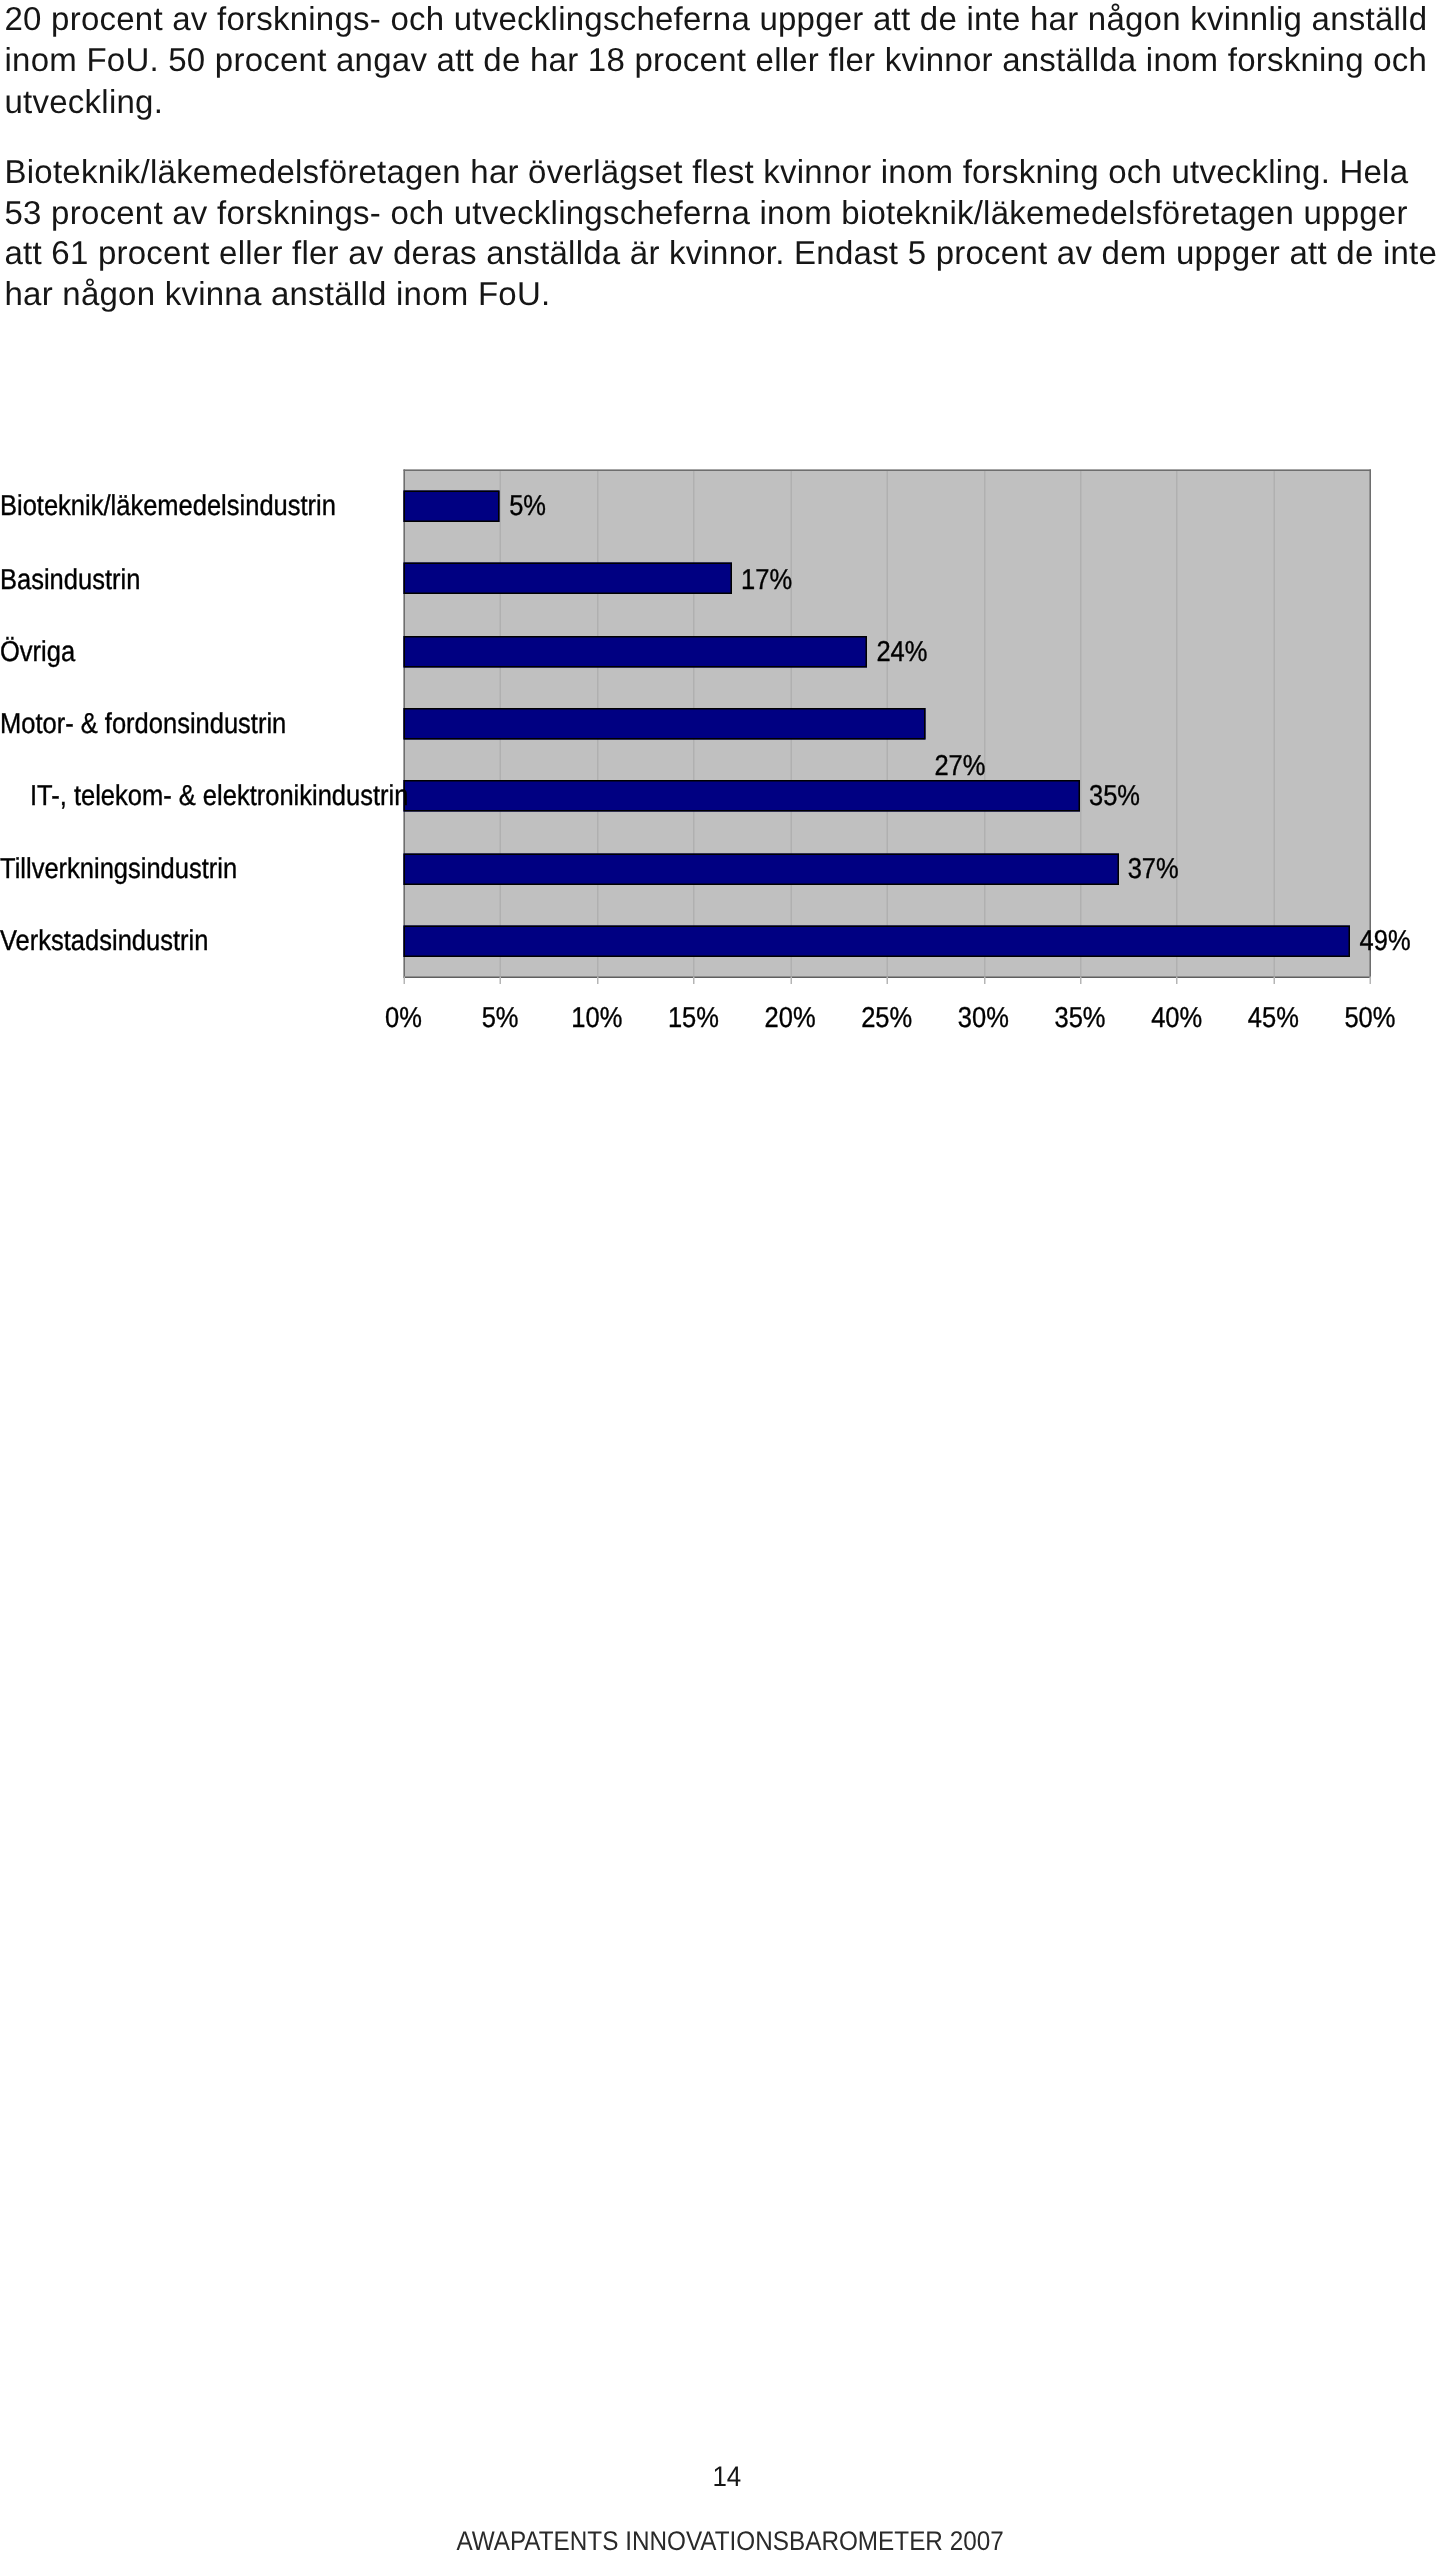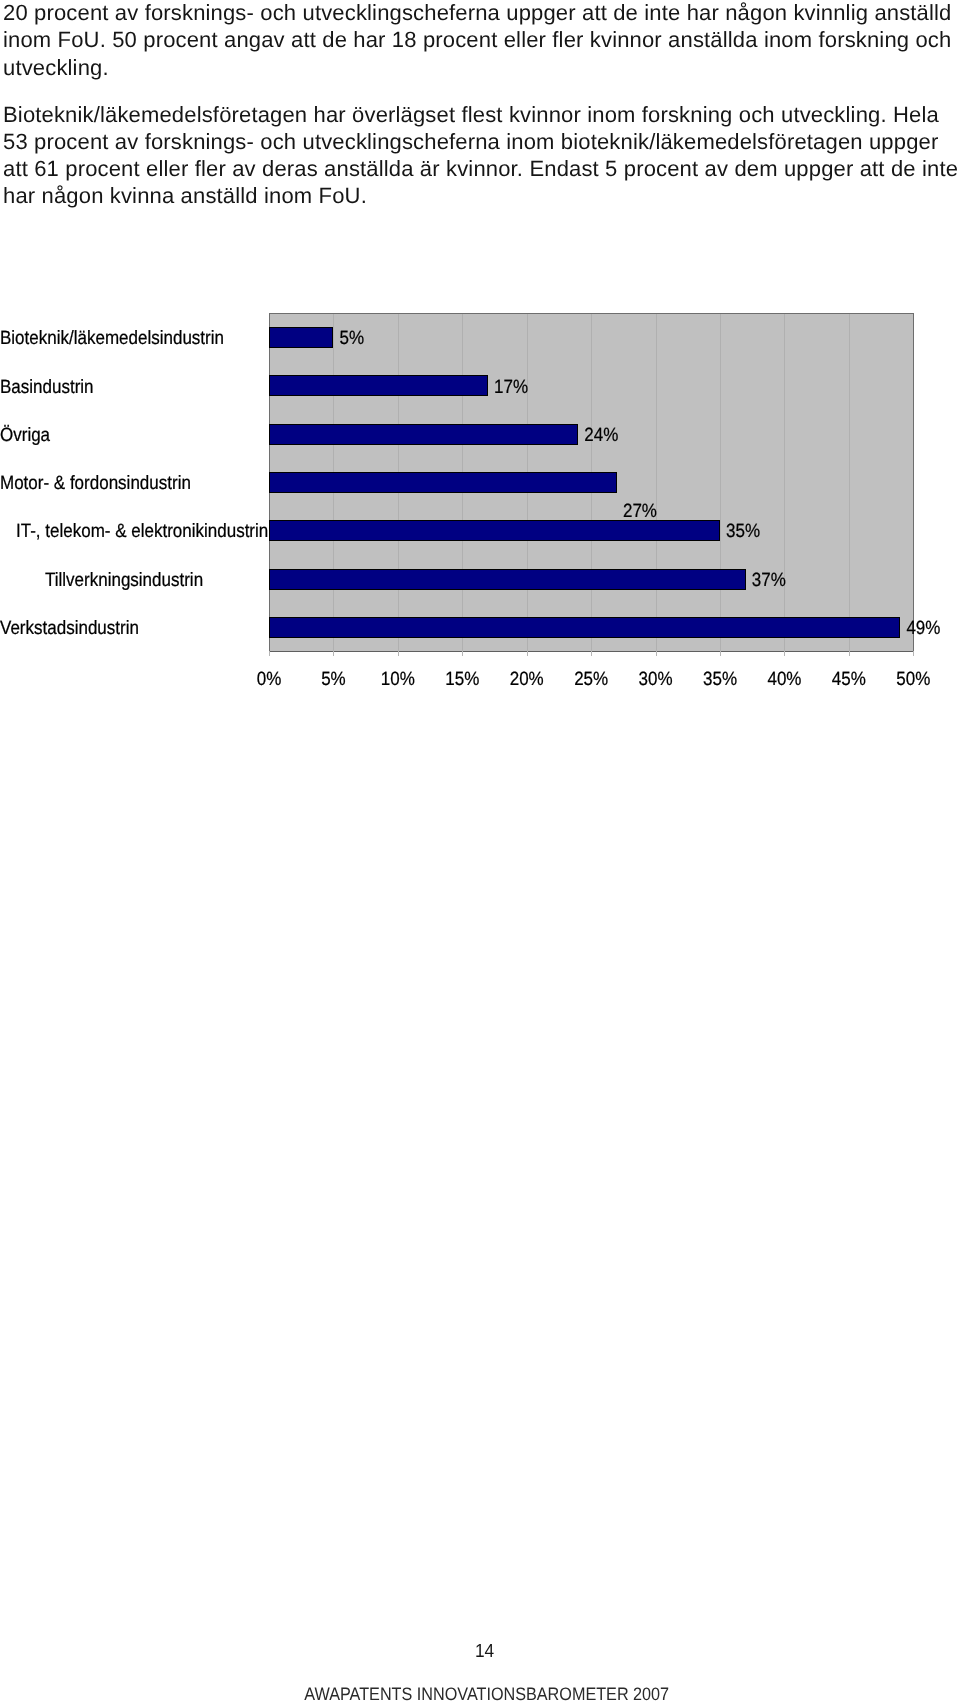--- a/index.html
+++ b/index.html
@@ -74,22 +74,22 @@
         <div class="bar" style="left: 269px; top: 472px; width: 347.922px;"></div>
         <div class="bar" style="left: 269px; top: 520.286px; width: 451.01px;"></div>
         <div class="bar" style="left: 269px; top: 568.571px; width: 476.782px;"></div>
         <div class="bar" style="left: 269px; top: 616.857px; width: 631.414px;"></div>
       </div>
     <div id="catlabels">
         <div class="catlabel" style="right: 703px; left: 0px; width: 257px; top: 328.343px;"><span>Bioteknik/läkemedelsindustrin</span></div>
         <div class="catlabel" style="right: 703px; left: 0px; width: 257px; top: 376.629px;"><span>Basindustrin</span></div>
         <div class="catlabel" style="right: 703px; left: 0px; width: 257px; top: 424.914px;"><span>Övriga</span></div>
         <div class="catlabel" style="right: 703px; left: 0px; width: 257px; top: 473.2px;"><span>Motor- &amp; fordonsindustrin</span></div>
-        <div class="catlabel" style="right: 703px; left: 16px; width: 257px; top: 521.486px;"><span>IT-, telekom- &amp; elektronikindustrin</span></div>
-        <div class="catlabel" style="right: 703px; left: 0px; width: 257px; top: 569.771px; margin-left: 45px;"><span>Tillverkningsindustrin</span></div>
+        <div class="catlabel" style="right: 703px; left: 0px; width: 257px; top: 521.486px; padding-left: 20px;"><span>IT-, telekom- &amp; elektronikindustrin</span></div>
+        <div class="catlabel" style="right: 703px; left: 0px; width: 257px; top: 569.771px;"><span>Tillverkningsindustrin</span></div>
         <div class="catlabel" style="right: 703px; left: 0px; width: 257px; top: 618.057px;"><span>Verkstadsindustrin</span></div>
       </div>
     <div id="vallabels">
         <div class="vallabel" style="left: 339.43px; top: 328.343px;"><span>5%</span></div>
         <div class="vallabel" style="left: 494.062px; top: 376.629px;"><span>17%</span></div>
         <div class="vallabel" style="left: 584.264px; top: 424.914px;"><span>24%</span></div>
         <div class="vallabel" style="left: 622.922px; top: 473.2px; margin-top: 28px;"><span>27%</span></div>
         <div class="vallabel" style="left: 726.01px; top: 521.486px;"><span>35%</span></div>
         <div class="vallabel" style="left: 751.782px; top: 569.771px;"><span>37%</span></div>
         <div class="vallabel" style="left: 906.414px; top: 618.057px;"><span>49%</span></div>

